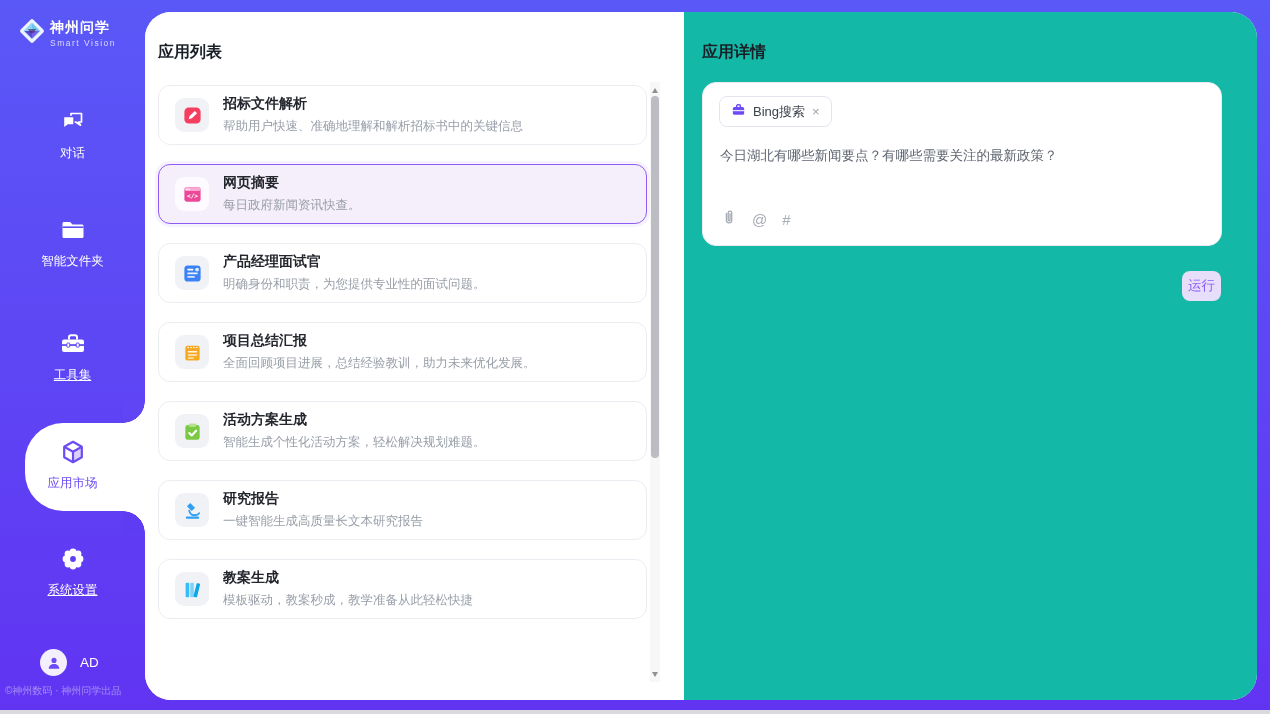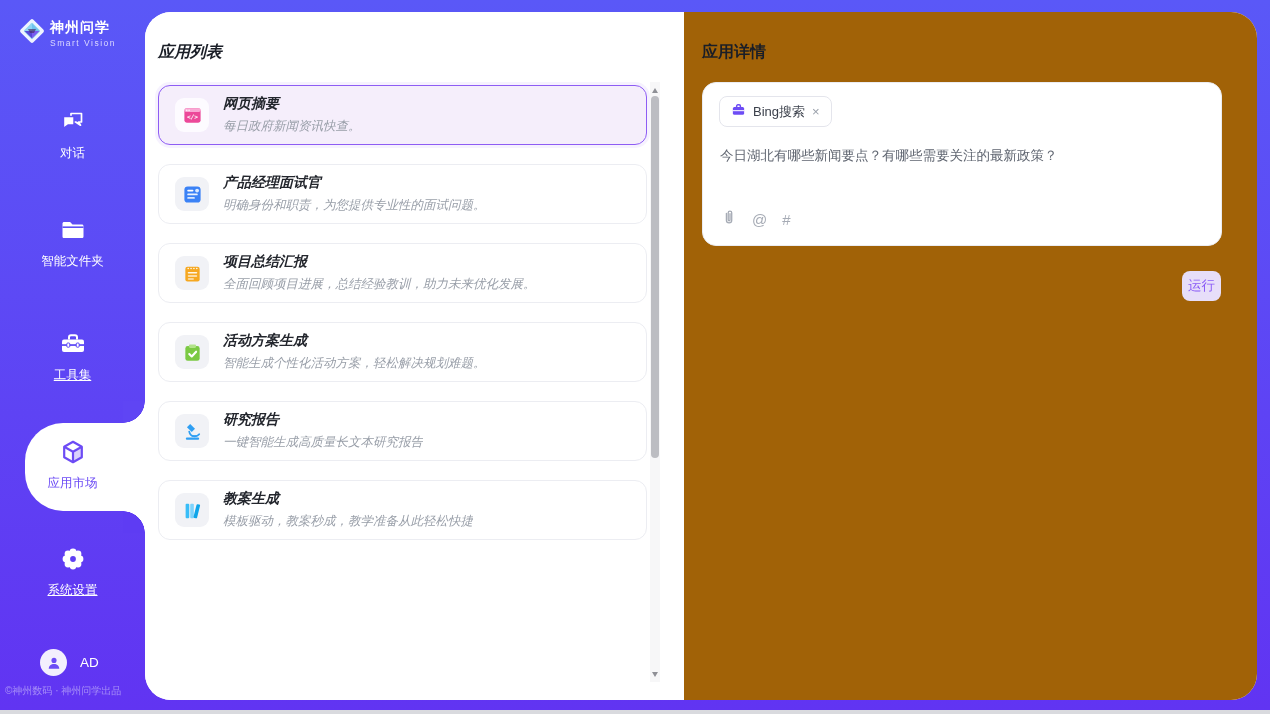--- a/index.html
+++ b/index.html
@@ -51,21 +51,21 @@
   .sidebar-footer {
     position:absolute; left:5px; top:684px; width:140px;
     font-size:10px; color:rgba(255,255,255,0.42); white-space:nowrap;
   }
 
   
   .main-panel {
     position:absolute; left:145px; top:12px; width:1112px; height:688px;
     background:#fff; border-radius:26px; overflow:hidden; display:flex; z-index:1;
   }
-  .list-area { position:relative; width:539px; height:100%; background:#fff;font-style:italic; }
+  .list-area { position:relative; width:539px; height:100%; background:#fff; }
   .panel-title { position:absolute; left:13px; top:30px; font-size:16px; font-weight:bold; color:#1a1e27; }
 
   .cards { position:absolute; left:13px; top:73px; width:489px; }
   .card {
     display:flex; align-items:center; height:60px; padding:0 16px;
     border:1px solid #ecedf2; border-radius:12px; margin-bottom:19px;
     background:#fff; cursor:pointer;
   }
   .card.selected {
     background:#f5eefb; border:1.5px solid #8e5cf4;
@@ -83,21 +83,21 @@
   
   .scrollbar { position:absolute; left:505px; top:70px; width:10px; height:600px; background:#f7f7f8; }
   .scroll-arrow { position:absolute; left:0; width:10px; height:12px; display:flex; align-items:center; justify-content:center; cursor:pointer; }
   .scroll-arrow.up { top:2px; }
   .scroll-arrow.down { bottom:2px; }
   .tri-up { width:0; height:0; border-left:3.5px solid transparent; border-right:3.5px solid transparent; border-bottom:5px solid #8f9096; }
   .tri-down { width:0; height:0; border-left:3.5px solid transparent; border-right:3.5px solid transparent; border-top:5px solid #8f9096; }
   .scroll-thumb { position:absolute; left:1px; top:14px; width:8px; height:362px; background:#bcbdc2; border-radius:4px; cursor:grab; }
 
   
-  .detail-area { position:relative; flex:1; height:100%; background:#a16207; }
+  .detail-area { position:relative; flex:1; height:100%; background:#14b8a6; }
   .detail-title { position:absolute; left:18px; top:30px; font-size:16px; font-weight:bold; color:#1a1e27; }
   .detail-card {
     position:absolute; left:18px; top:70px; width:520px; height:164px;
     background:#fff; border:1px solid #ebecf1; border-radius:14px;
   }
   .tool-tag {
     position:absolute; left:16px; top:13px; height:31px;
     display:inline-flex; align-items:center; gap:7px; padding:1px 11px;
     border:1px solid #e4e5ec; border-radius:8px; background:#fff; cursor:pointer;
   }
@@ -217,20 +217,32 @@
     <div class="sidebar-footer">©神州数码 · 神州问学出品</div>
   </div>
 
   <div class="main-panel">
 
     <div class="list-area">
       <div class="panel-title">应用列表</div>
 
       <div class="cards">
 
+        <div class="card">
+          <span class="icon-tile">
+            <svg width="21" height="21" viewBox="0 0 22 22">
+              <rect x="2.5" y="2.5" width="17" height="17" rx="4.5" fill="#f43f5e"></rect>
+              <path d="M7 15l1-3.4 5.4-5.4 2.4 2.4-5.4 5.4z" fill="#fff"></path>
+            </svg>
+          </span>
+          <span class="card-text">
+            <div class="card-title">招标文件解析</div>
+            <div class="card-desc">帮助用户快速、准确地理解和解析招标书中的关键信息</div>
+          </span>
+        </div>
 
 
         <div class="card selected">
           <span class="icon-tile">
             <svg width="21" height="21" viewBox="0 0 22 22">
               <rect x="2.5" y="3.5" width="17" height="15" rx="2.5" fill="#ec4899"></rect>
               <rect x="2.5" y="3.5" width="17" height="3.8" rx="1.9" fill="#f9a8d4"></rect>
               <circle cx="5" cy="5.4" r="0.8" fill="#fff"></circle>
                 <circle cx="7.4" cy="5.4" r="0.8" fill="#fff"></circle>
               <text x="11" y="15" font-size="6.5" fill="#fff" text-anchor="middle" font-weight="bold" font-family="DejaVu Sans Mono, monospace">&lt;/&gt;</text>

